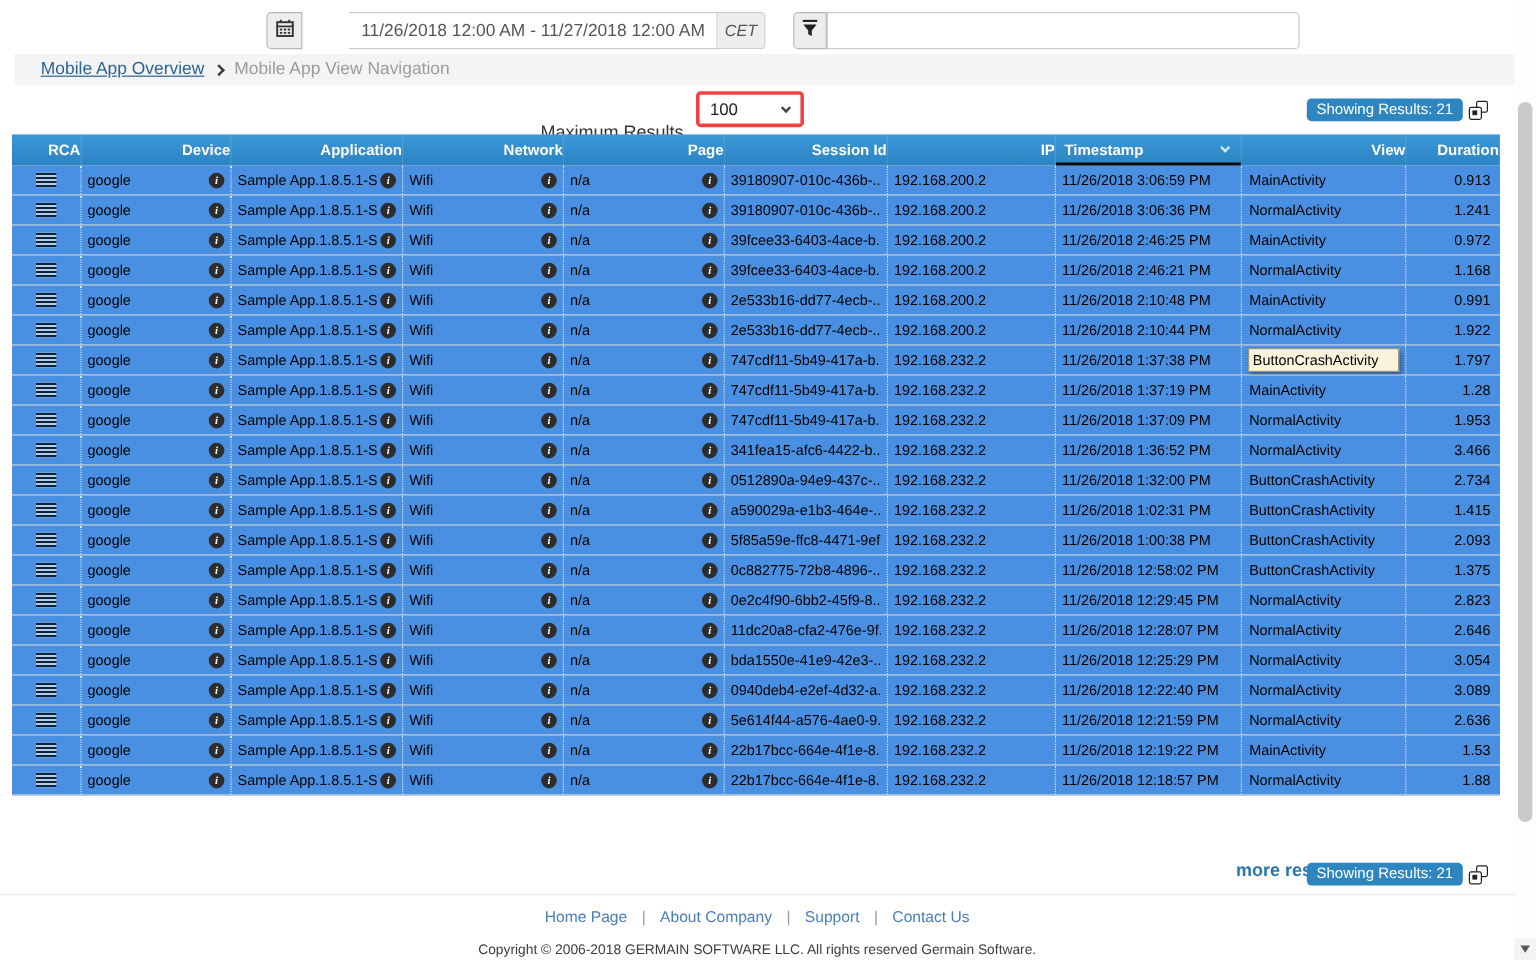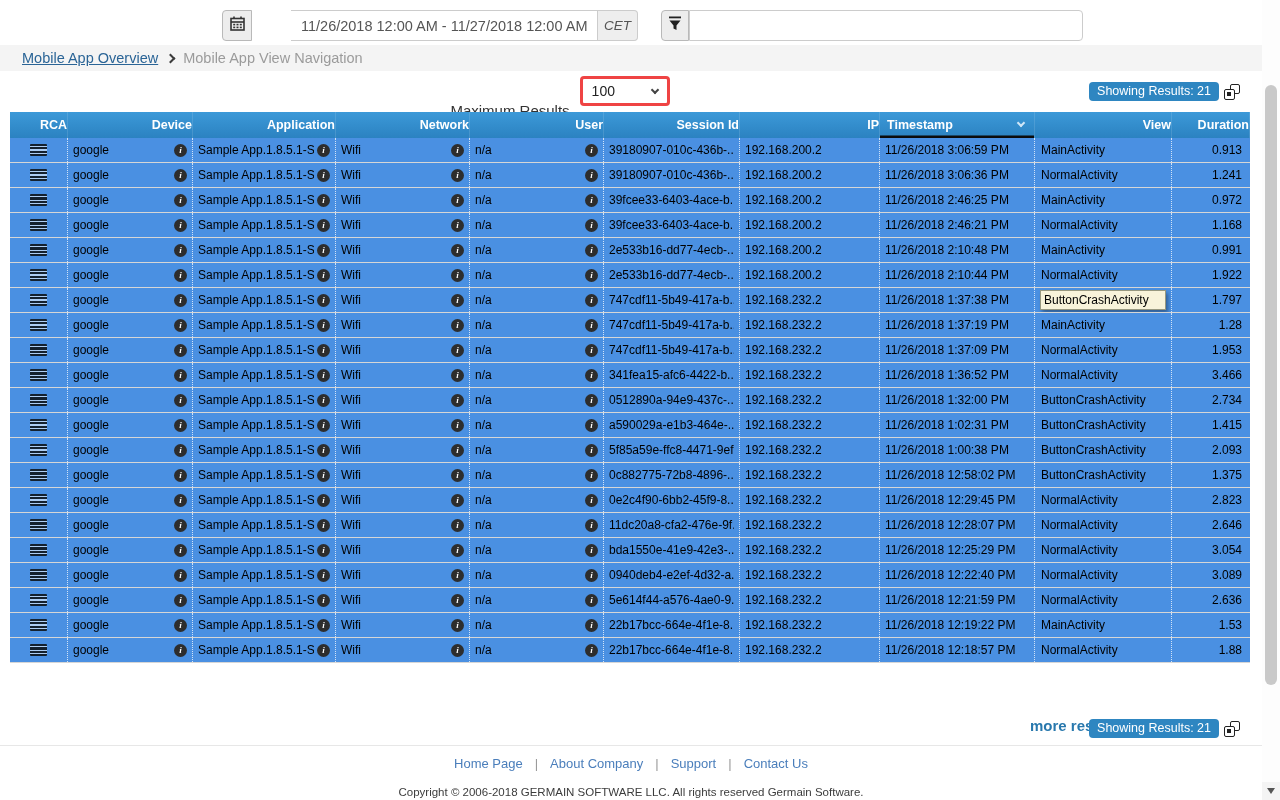--- a/index.html
+++ b/index.html
@@ -17,21 +17,21 @@
   .addon { width:40px; height:31px; background:#eee; border:1px solid #ccc; border-left:none;
            border-radius:0 4px 4px 0; display:flex; align-items:center; justify-content:center;
            font-style:italic; font-size:13.5px; color:#555; }
   .tb-gap { width:23px; }
   .filter-btn { width:28px; height:31px; background:#ededed; border:1px solid #b9b9b9;
                 border-radius:4px 0 0 4px; display:flex; align-items:center; justify-content:center; cursor:pointer; }
   .filter-input { width:394px; height:31px; border:1px solid #ccc; border-radius:0 4px 4px 0;
                   padding:0 10px; font-size:14px; outline:none; }
 
   
-  .breadcrumb { position:absolute; top:45px; left:0; width:1262px; height:26px; background:#f4f4f4;
+  .breadcrumb { position:absolute; top:45px; left:12px; width:1262px; height:26px; background:#f4f4f4;
                 display:flex; align-items:center; padding-left:22px; font-size:14.5px; gap:7px;text-align:center; }
   .bc-link { color:#2a6496; text-decoration:underline; cursor:pointer; }
   .bc-sep { width:7px; height:7px; border-right:2.5px solid #3c3c3c; border-top:2.5px solid #3c3c3c;
             transform:rotate(45deg); display:inline-block; margin:0 2px; }
   .bc-current { color:#9b9b9b; }
 
   
   .controls { position:absolute; top:74px; left:0; width:1120px; height:34px;
               display:flex; align-items:center; justify-content:center; gap:10px; }
   .max-label { font-size:15px; color:#333;margin-top:38px; }
@@ -150,21 +150,21 @@
       <span class="front"></span>
     </span>
 </div>
 
 <div class="table">
   <div class="thead">
     <div class="th">RCA</div>
     <div class="th">Device</div>
     <div class="th">Application</div>
     <div class="th">Network</div>
-    <div class="th">User</div>
+    <div class="th">Page</div>
     <div class="th">Session Id</div>
     <div class="th">IP</div>
     <div class="th sorted">
       <span>Timestamp</span>
       <span class="sort-chev"></span>
     </div>
     <div class="th">View</div>
     <div class="th">Duration</div>
   </div>
   <div id="table-body">

